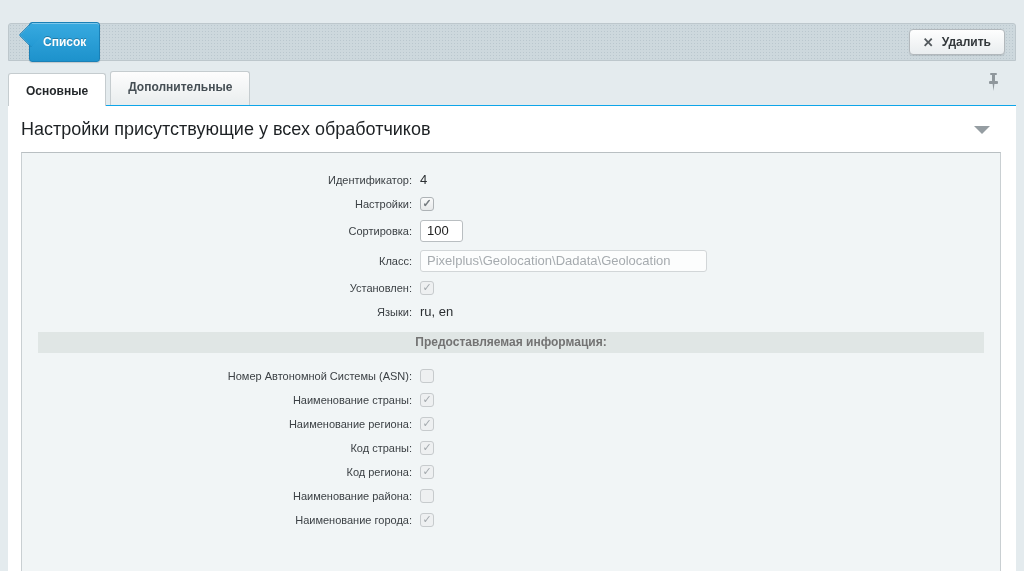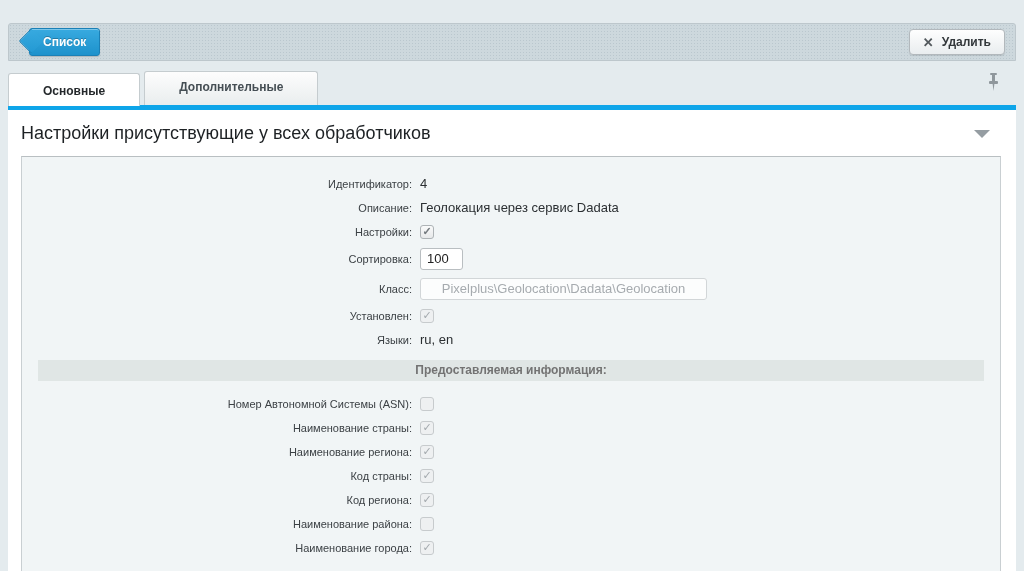--- a/index.html
+++ b/index.html
@@ -16,21 +16,21 @@
     height: 38px;
     border: 1px solid #bdc7cc;
     border-radius: 3px 3px 0 0;
     background-color: #cdd8dd;
     background-image: radial-gradient(#bac7ce 1px, rgba(0,0,0,0) 1px);
     background-size: 3px 3px;
     display: flex; align-items: center; justify-content: space-between;
     padding: 0 10px;
   }
   .btn-list {
-    position: relative; margin-left: 10px; height: 28px; line-height: 23px;
+    position: relative; margin-left: 10px; height: 40px; line-height: 23px;
     padding: 0 13px; border-radius: 3px;
     background: linear-gradient(#38aae0, #1d92cc);
     border: 1px solid #1a80b6;
     color: #fff; font-size: 12px; font-weight: bold;
     text-shadow: 0 -1px 0 rgba(0,0,0,.25);
     box-shadow: inset 0 1px 0 rgba(255,255,255,.35), 0 1px 1px rgba(0,0,0,.15);
     cursor: pointer;
   }
   .btn-list::before {
     content: ""; position: absolute; left: -8px; top: 2.5px;
@@ -51,38 +51,38 @@
   }
   .x-icon { color: #53595d; font-size: 13px; font-weight: bold; line-height: 1; }
 
   
   .tabstrip {
     height: 44px; display: flex; align-items: flex-end; position: relative;
     padding-top: 11px;
   }
   .tab {
     font-size: 12px; font-weight: bold;
-    padding: 0 34px; margin-right: 4px;
+    padding: 0 17px; margin-right: 4px;
     border: 1px solid #c5cccf; border-bottom: none;
     border-radius: 3px 3px 0 0;
     cursor: pointer; white-space: nowrap;
   }
   .tab.active {
     background: #fff; color: #24282b;
     height: 33px; line-height: 34px; margin-bottom: -1px; z-index: 2; position: relative;
   }
   .tab.inactive {
     background: linear-gradient(#fdfdfd, #e9edee);
     color: #454e54; height: 34px; line-height: 30px;
   }
   .pin { position: absolute; right: 16px; bottom: 10px; cursor: pointer; }
 
   
   .content {
-    background: #fff; border-top: 5px solid #0ea5e9;
+    background: #fff; border-top: 1px solid #0ea5e9;
     height: 466px; position: relative;
   }
   .title-row { display: flex; align-items: center; justify-content: space-between; padding: 13px 26px 9px 13px; }
   .section-title { font-size: 18px; color: #1d2124; }
   .collapse-arrow {
     width: 0; height: 0; cursor: pointer;
     border-left: 8px solid rgba(0,0,0,0);
     border-right: 8px solid rgba(0,0,0,0);
     border-top: 8px solid #959da2;
   }
@@ -110,21 +110,21 @@
   .cb.disabled { border-color: #c7cbcd; background: #eef0f1; }
   .cb.disabled.checked::after { color: #a2a8ac; font-weight: normal; }
 
   .input {
     height: 22px; border: 1px solid #b9bec1; border-radius: 3px;
     padding: 0 6px; font-size: 13px; color: #222; background: #fff;
     font-family: "Liberation Sans", sans-serif; outline: none;
   }
   .input.sort { width: 43px; }
   .input.class { width: 287px; }
-  .input:disabled { color: #a6abaf; border-color: #d2d6d8; background: #fcfdfd; text-align: center; }
+  .input:disabled { color: #a6abaf; border-color: #d2d6d8; background: #fcfdfd; }
 
   .info-bar {
     margin: 9px 16px 11px 16px; height: 21px; line-height: 21px;
     background: #e0e6e5; text-align: center;
     font-size: 12px; font-weight: bold; color: #737373;
   }
 </style>
 </head>
 <body>
 
@@ -161,24 +161,20 @@
       <div class="collapse-arrow"></div>
     </div>
 
     <div class="panel">
       <div>
           <div class="row">
             <span class="row-label">Идентификатор:</span>
             <span class="row-value">4</span>
           </div>
           <div class="row">
-            <span class="row-label">Описание:</span>
-            <span class="row-value">Геолокация через сервис Dadata</span>
-          </div>
-          <div class="row">
             <span class="row-label">Настройки:</span>
             <span class="cb checked"></span>
           </div>
           <div class="row row-input">
             <span class="row-label">Сортировка:</span>
             <input type="text" class="input sort" value="100" style="">
           </div>
           <div class="row row-input">
             <span class="row-label">Класс:</span>
             <input type="text" class="input class" disabled="" value="Pixelplus\Geolocation\Dadata\Geolocation" style="">

